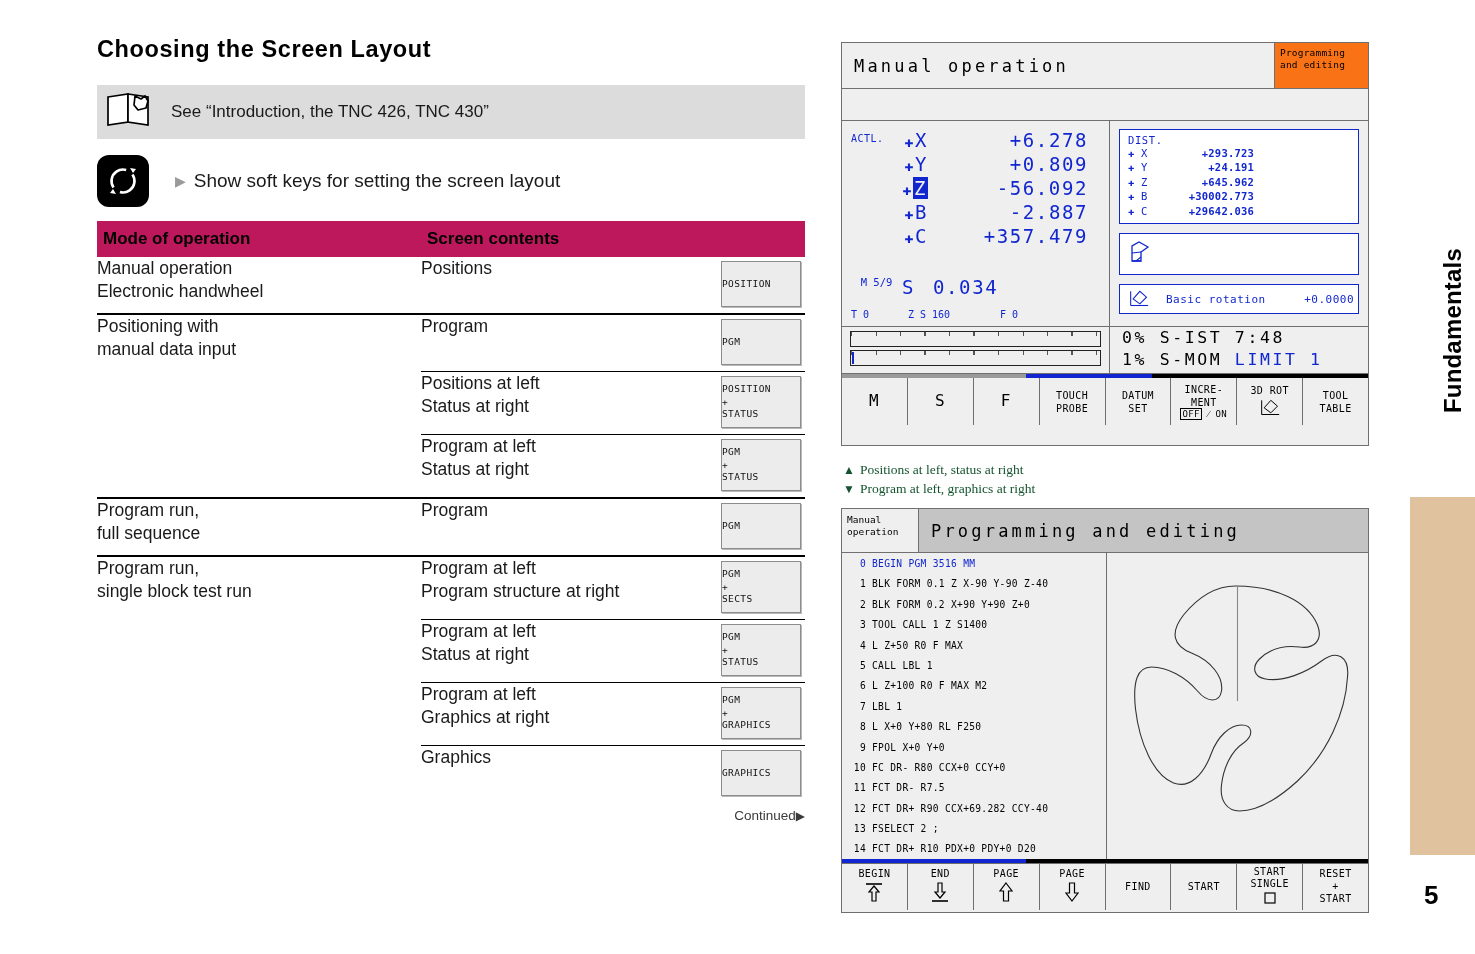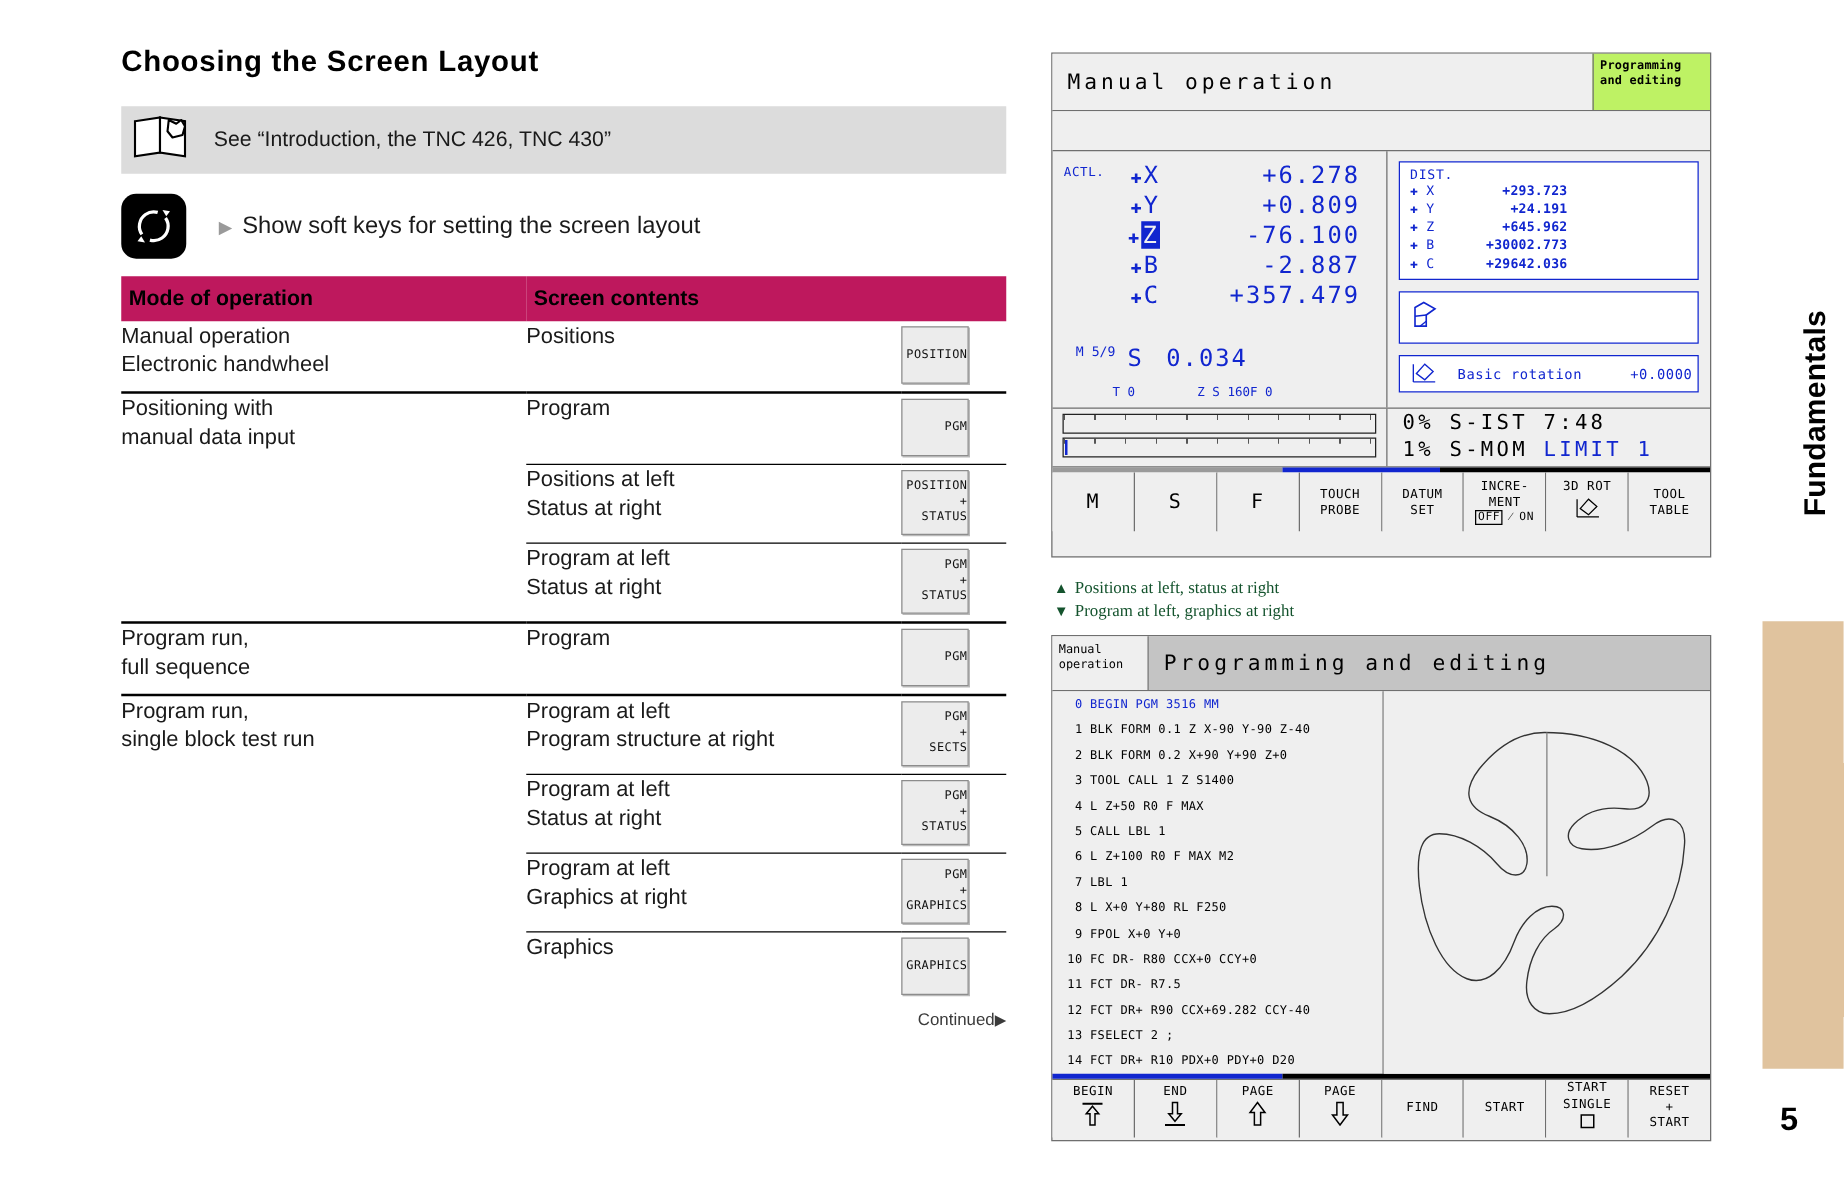--- a/index.html
+++ b/index.html
@@ -47,23 +47,23 @@
   .col-contents { width:300px; }
   .col-key { width:84px; }
 
   .mode-cell { font-size:17.5px; color:#1a1a1a; line-height:1.32; padding:7px 6px 10px 6px;}
   .contents-cell { font-size:17.5px; color:#1a1a1a; line-height:1.32; padding:7px 6px 10px 6px;}
 
   .rule-thick { border-top:2.2px solid #000; }
   .rule-thin  { border-top:1.1px solid #000; }
 
   .keybtn {
-    width:54px; min-height:46px; border:1.2px solid #8c8c8c;
+    width:80px; min-height:46px; border:1.2px solid #8c8c8c;
     background:#ececec; margin:4px 0 6px 0;
-    display:flex; flex-direction:column; align-items:flex-end; justify-content:center;
+    display:flex; flex-direction:column; align-items:flex-start; justify-content:center;
     font-family:"DejaVu Sans Mono", monospace;
     font-size:9.5px; color:#111; letter-spacing:0.4px; line-height:1.35;
     box-shadow:1px 1px 0 #b9b9b9;
   }
   .keybtn.tall { min-height:52px; }
   .key-wrap { display:flex; justify-content:flex-start; }
 
   .continued {
     text-align:right; font-size:13.5px; color:#3a3a3a;
     padding-top:6px; width:708px;
@@ -78,40 +78,40 @@
     color:#000;
   }
   #tnc-top { left:841px; top:42px; width:528px; height:404px; }
 
   .tnc-titlebar { display:flex; height:46px; border-bottom:1.5px solid #6f6f6f; }
   .tnc-mode {
     flex:1; display:flex; align-items:center; padding-left:12px;
     font-size:17px; letter-spacing:3.2px; background:#efefef;
   }
   .tnc-mode-right {
-    width:94px; background:#bef264; border-left:1.5px solid #6f6f6f;
-    font-size:9.5px; line-height:1.25; padding:4px 4px 0 5px; letter-spacing:0.2px;font-weight:bold;
+    width:94px; background:#f97316; border-left:1.5px solid #6f6f6f;
+    font-size:9.5px; line-height:1.25; padding:4px 4px 0 5px; letter-spacing:0.2px;
   }
   .tnc-blankrow { height:32px; border-bottom:1.5px solid #6f6f6f; background:#efefef;}
 
   .tnc-body { display:flex; height:205px; }
   .tnc-pos-pane { width:268px; border-right:1.5px solid #6f6f6f; position:relative; padding:8px 0 0 0;}
   .tnc-stat-pane { flex:1; padding:8px 9px 0 9px; }
 
   .axis-row { display:flex; align-items:baseline; height:24px; font-size:19px; color:#1126cf; letter-spacing:1.6px;}
   .axis-actl { position:absolute; left:9px; top:12px; font-size:10px; color:#1126cf; letter-spacing:0.5px;}
   .axis-name { width:86px; text-align:right; }
   .axis-val  { width:168px; text-align:right; padding-right:8px;}
   .axis-hl { background:#1126cf; color:#efefef; padding:0 1px; }
   .cross { display:inline-block; font-size:15px; }
 
   .spindle-row { position:absolute; left:0; bottom:28px; width:100%; display:flex;text-align:center; }
   .sp-m { width:60px; font-size:10.5px; color:#1126cf; padding-left:9px;}
   .sp-s { font-size:19px; color:#1126cf; letter-spacing:1.6px;}
-  .tnc-botline { position:absolute; left:0; bottom:6px; width:100%; display:flex; font-size:10px; color:#1126cf;text-align:right;}
+  .tnc-botline { position:absolute; left:0; bottom:6px; width:100%; display:flex; font-size:10px; color:#1126cf;}
   .tnc-botline span:nth-child(1){ width:66px; padding-left:9px;}
   .tnc-botline span:nth-child(2){ width:92px; }
   .tnc-botline span:nth-child(3){ }
 
   .dist-box { border:1.5px solid #1126cf; background:#fff; padding:4px 6px 5px 8px; }
   .dist-title { font-size:10.5px; color:#1126cf; letter-spacing:0.6px; }
   .dist-row { display:flex; font-size:10.5px; color:#1126cf; letter-spacing:0.2px; line-height:1.38;}
   .dist-row .dl { width:34px; }
   .dist-row .dv { width:92px; text-align:right; font-weight:bold;}
 
@@ -413,21 +413,21 @@
           <div class="axis-row">
             <span class="axis-name"><span class="cross">✚</span><span>X</span></span>
             <span class="axis-val">+6.278</span>
           </div>
           <div class="axis-row">
             <span class="axis-name"><span class="cross">✚</span><span>Y</span></span>
             <span class="axis-val">+0.809</span>
           </div>
           <div class="axis-row">
             <span class="axis-name"><span class="cross">✚</span><span class="axis-hl">Z</span></span>
-            <span class="axis-val">-76.100</span>
+            <span class="axis-val">-56.092</span>
           </div>
           <div class="axis-row">
             <span class="axis-name"><span class="cross">✚</span><span>B</span></span>
             <span class="axis-val">-2.887</span>
           </div>
           <div class="axis-row">
             <span class="axis-name"><span class="cross">✚</span><span>C</span></span>
             <span class="axis-val">+357.479</span>
           </div>
         </div>

